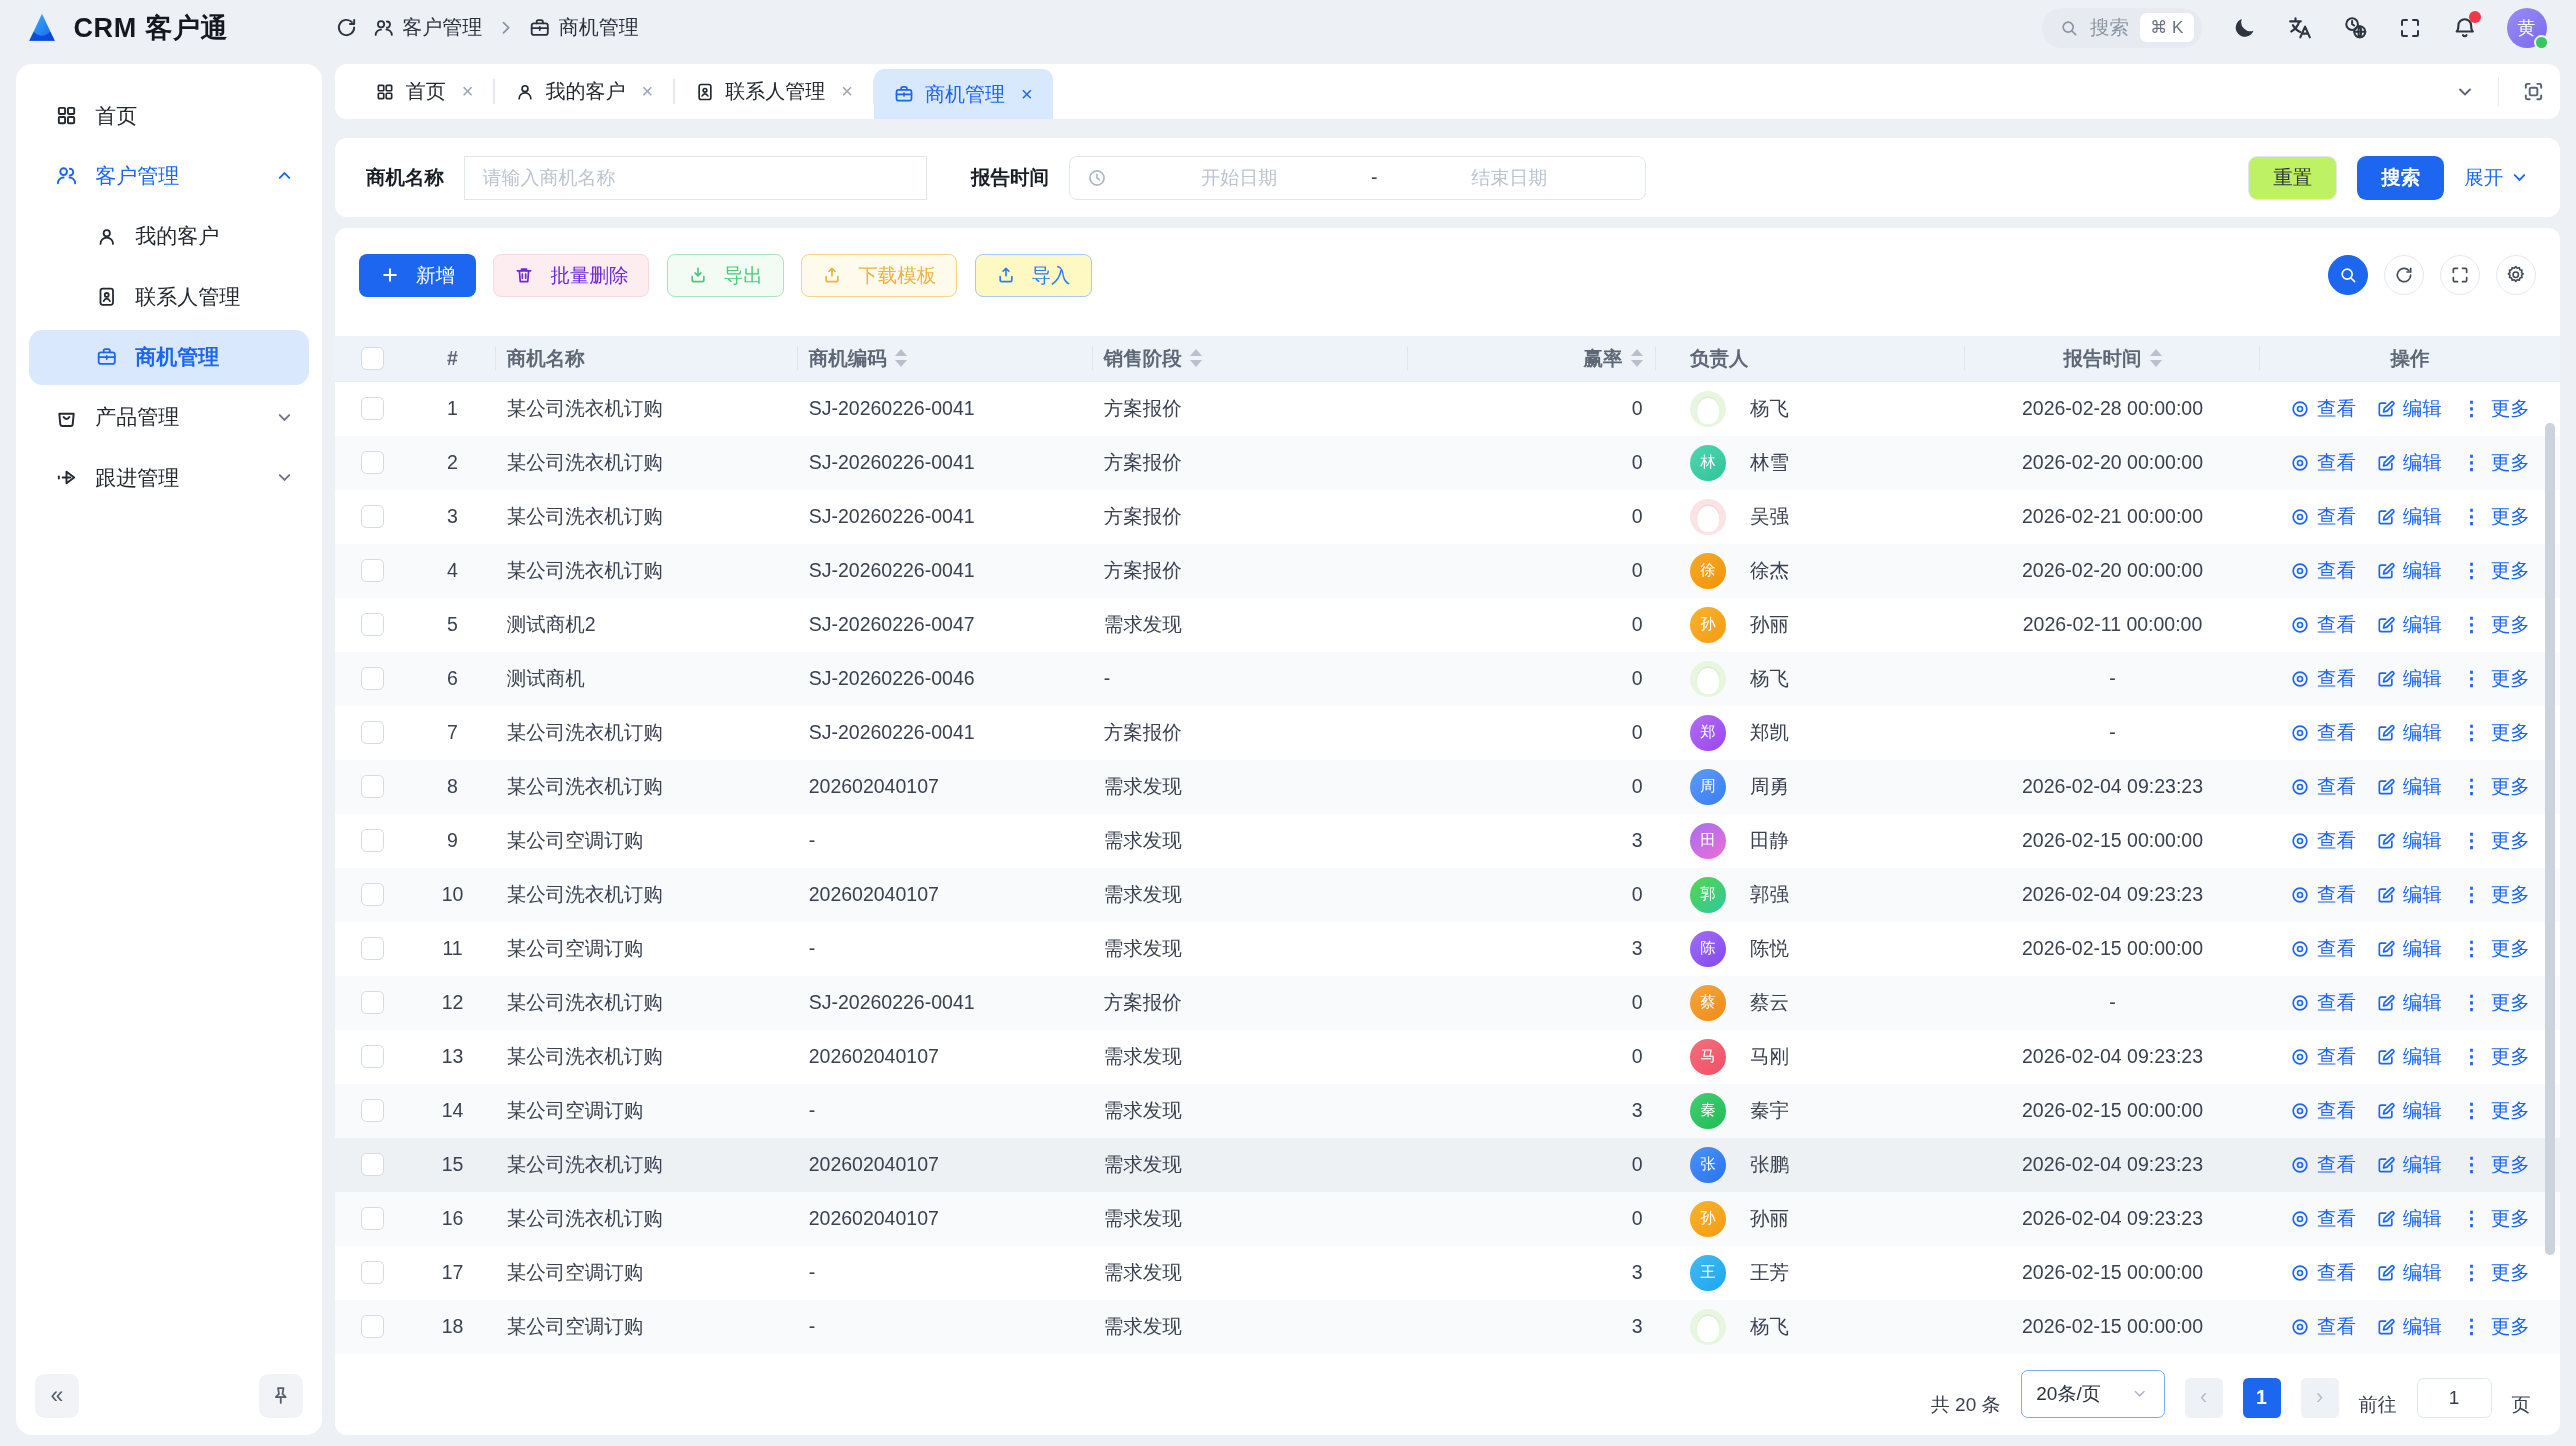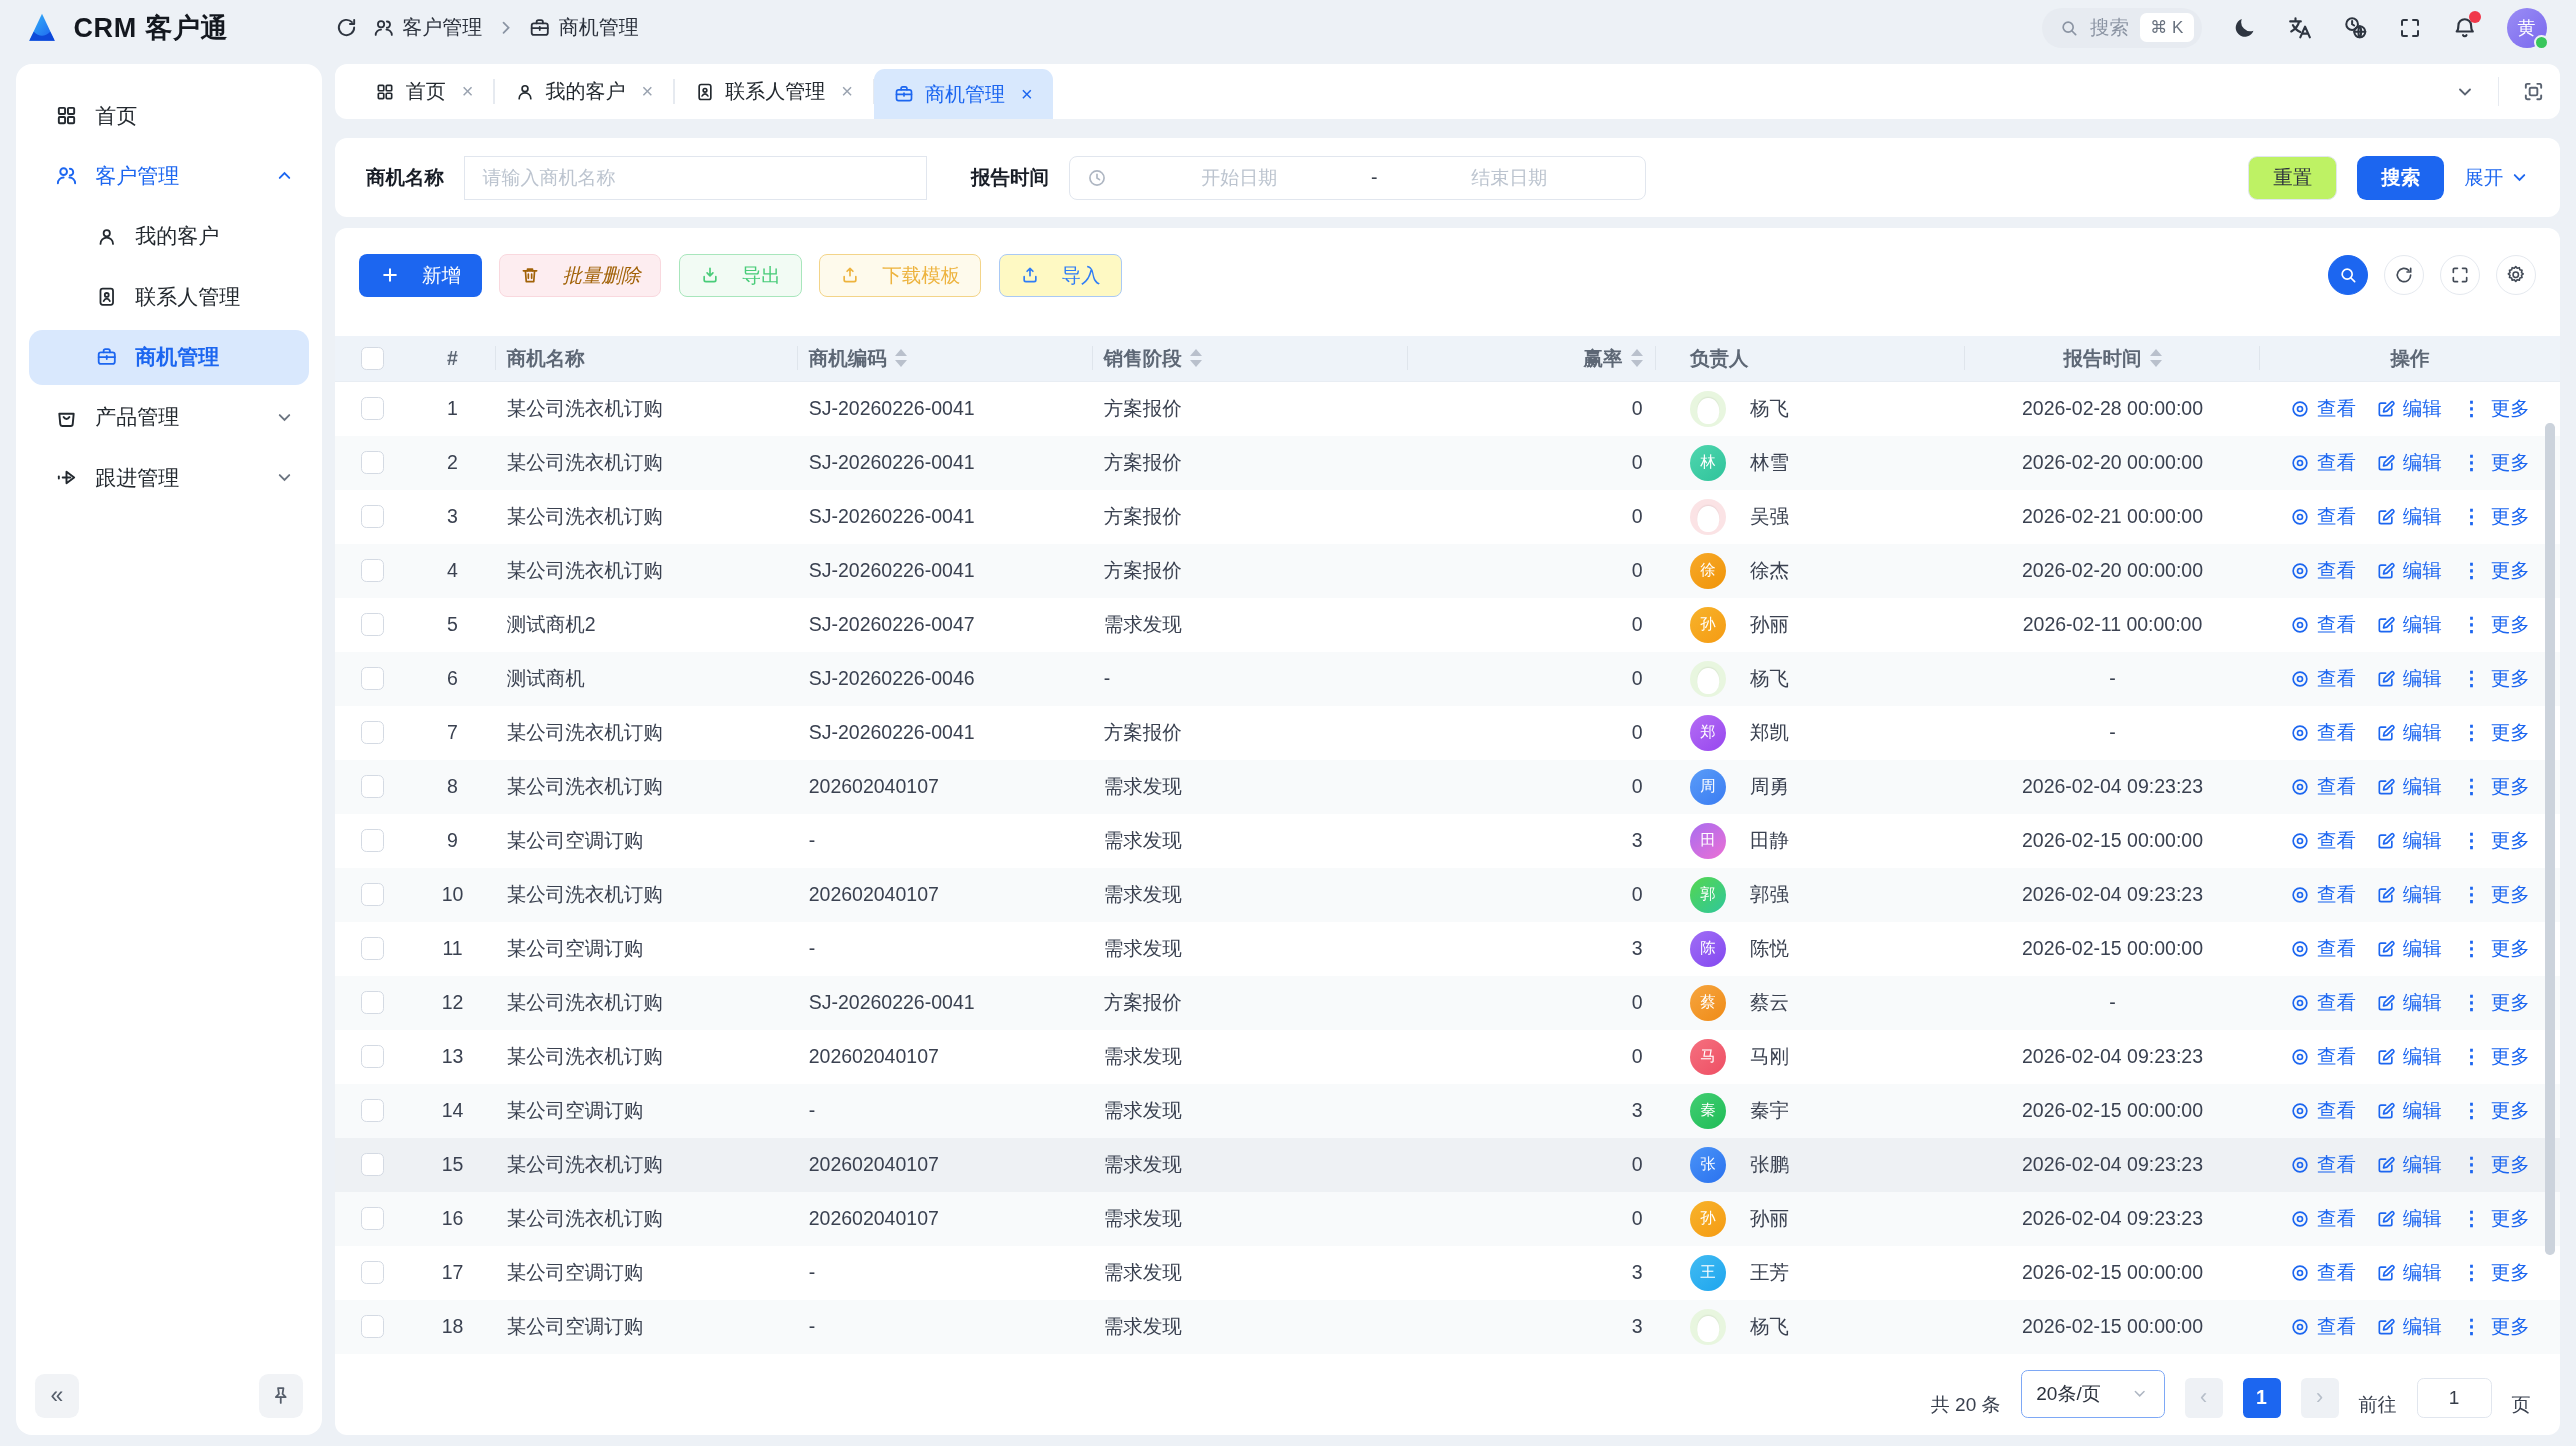--- a/index.html
+++ b/index.html
@@ -57,23 +57,23 @@
   .date-range .clock { color:#aeb6c2; flex:none; }
   .date-range .ph { flex:1; text-align:center; font-size:19px; color:#bcc4cf; }
   .date-range .dsep { color:#3a414d; }
   .filter-right { margin-left:auto; display:flex; align-items:center; gap:20px; }
   .btn-reset { height:44px; padding:0 24px; border:1.3px solid #e1e6ee; border-radius:9.4px; background:#bef264; font-size:19.5px; color:#2c323d; cursor:pointer; font-family:inherit; }
   .btn-search { height:44px; padding:0 24px; border:none; border-radius:9.4px; background:#1c66f0; color:#fff; font-size:19.5px; font-weight:bold; cursor:pointer; font-family:inherit; }
   .expand-link { color:#1c66f0; display:flex; align-items:center; gap:6.7px; cursor:pointer; white-space:nowrap; }
   
   .table-card { position:absolute; top:164px; left:0; right:0; bottom:0; background:#fff; border-radius:12px; padding-top:25.5px; }
   .toolbar { display:flex; align-items:center; gap:17.4px; padding:0 24px; }
-  .tbtn { height:43px; display:flex; align-items:center; gap:22px; padding:0 20px; border-radius:8px; font-size:19.5px; border:1.3px solid transparent; cursor:pointer; white-space:nowrap; }
+  .tbtn { height:43px; display:flex; align-items:center; gap:16px; padding:0 20px; border-radius:8px; font-size:19.5px; border:1.3px solid transparent; cursor:pointer; white-space:nowrap; }
   .tbtn-add { background:#1c66f0; color:#fff; }
-  .tbtn-del { background:#fdedf0; color:#a16207; border-color:#f9d8de;font-style:italic; }
+  .tbtn-del { background:#fdedf0; color:#6d28d9; border-color:#f9d8de; }
   .tbtn-export { background:#f2fbf4; color:#49cc79; border-color:#a8e6bc; }
   .tbtn-template { background:#fefaec; color:#edb33e; border-color:#f3d489; }
   .tbtn-import { background:#fef9c3; color:#2f7df6; border-color:#a9c9f5; }
   .toolbar-right { margin-left:auto; display:flex; gap:16px; }
   .circ { width:40px; height:40px; border-radius:50%; border:1.3px solid #e5e9ef; background:#fff; color:#434b57; display:flex; align-items:center; justify-content:center; cursor:pointer; }
   .circ.primary { background:#1c66f0; border-color:#1c66f0; color:#fff; }
   
   .grid-row { display:grid; grid-template-columns:74px 87px 302px 295px 315px 248px 309px 295px 1fr; align-items:center; }
   .thead { height:46px; background:#eef3f9; font-size:19.5px; color:#5d6775; font-weight:bold; margin-top:39px; border-bottom:1.3px solid #e8edf3; }
   .th { display:flex; align-items:center; gap:8px; position:relative; height:100%; }

